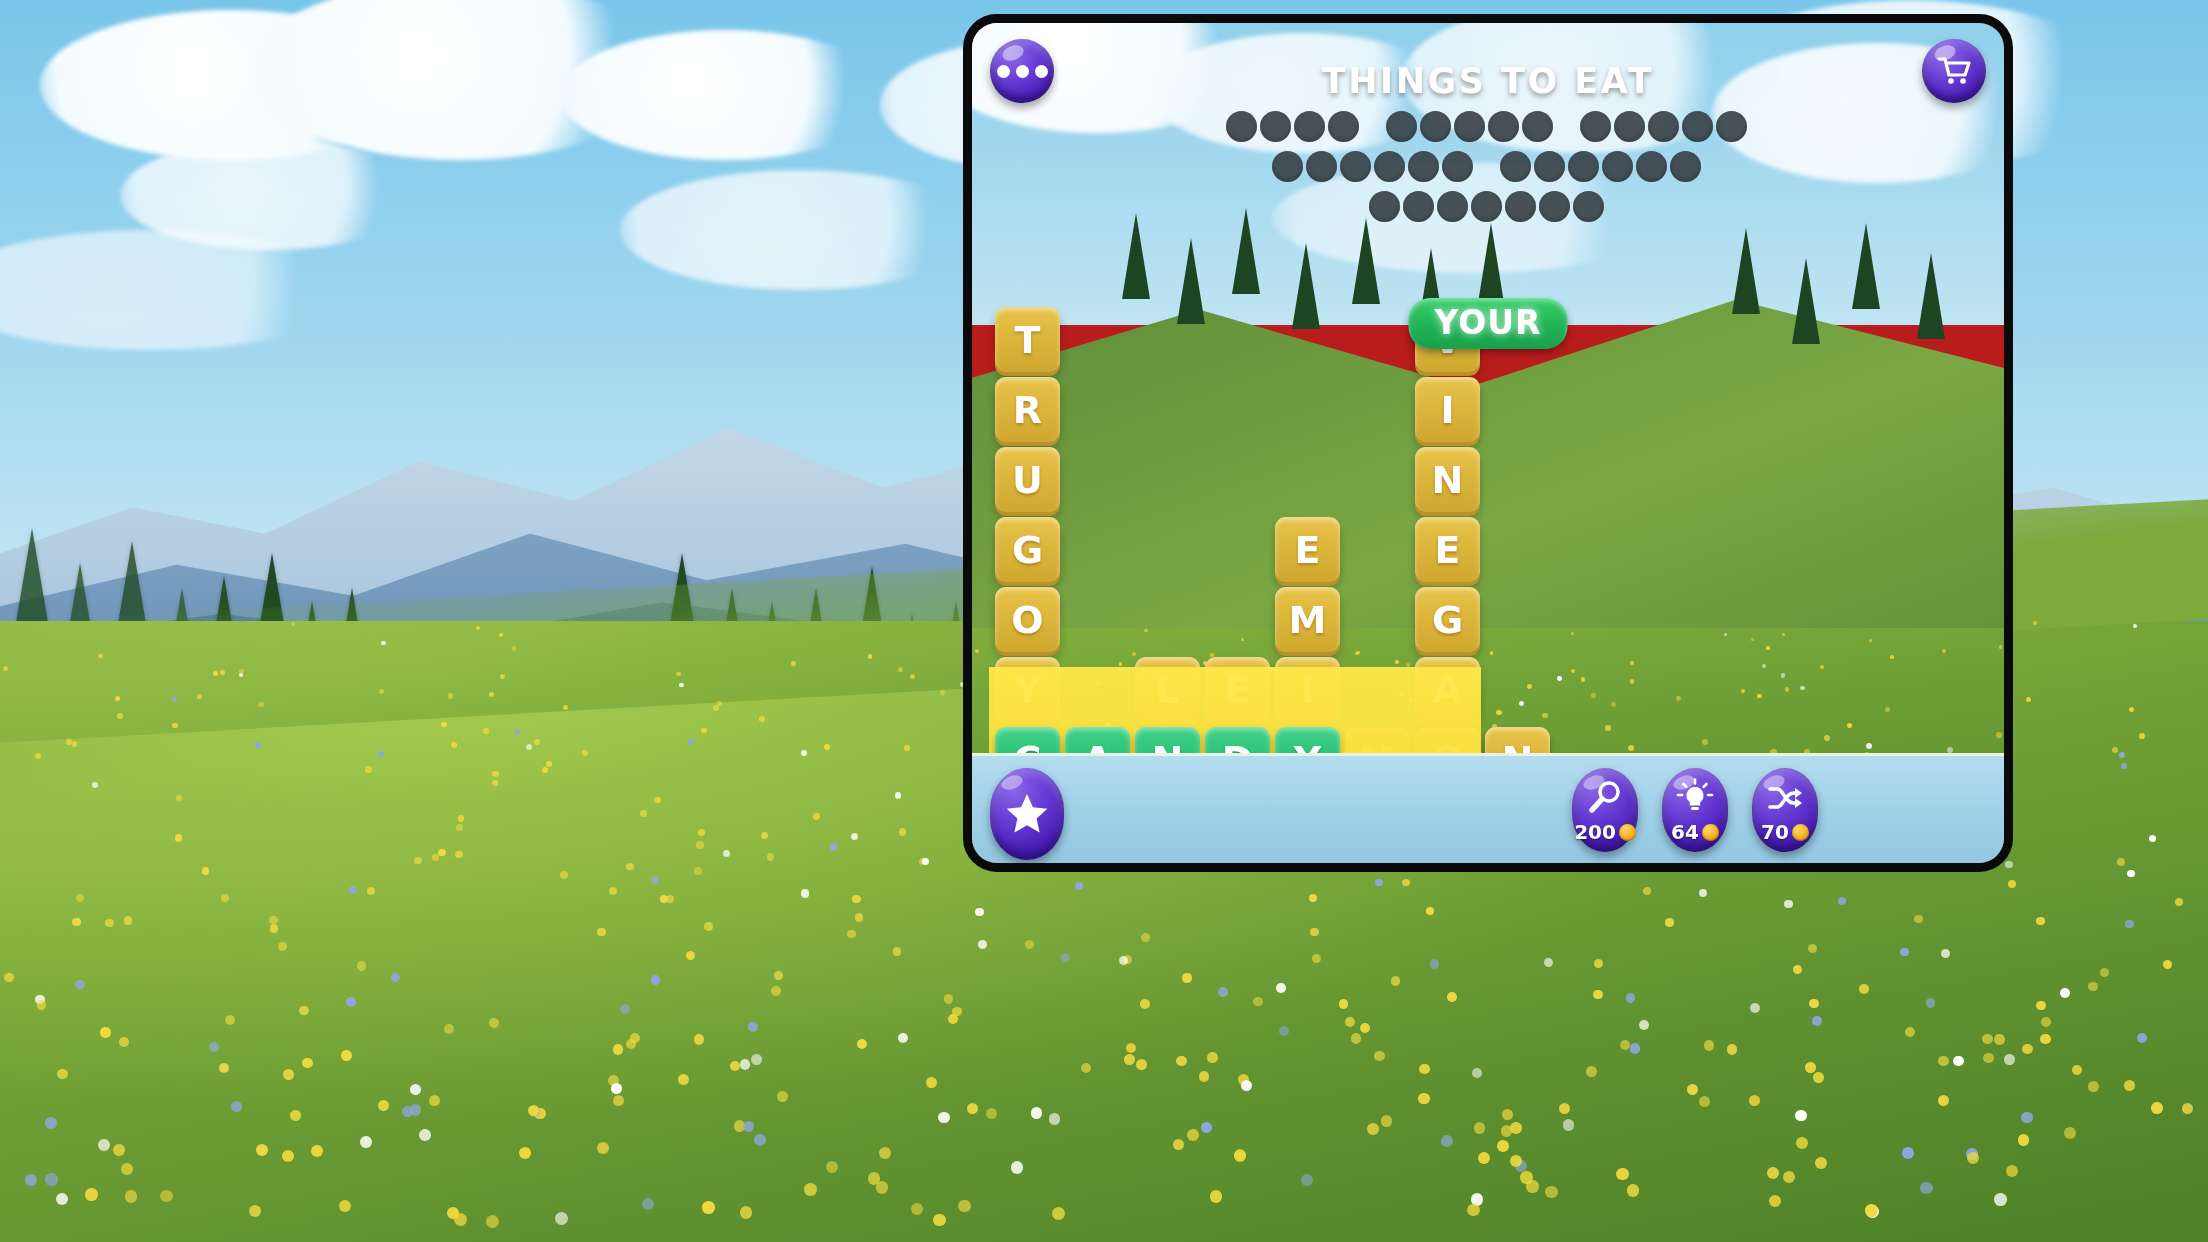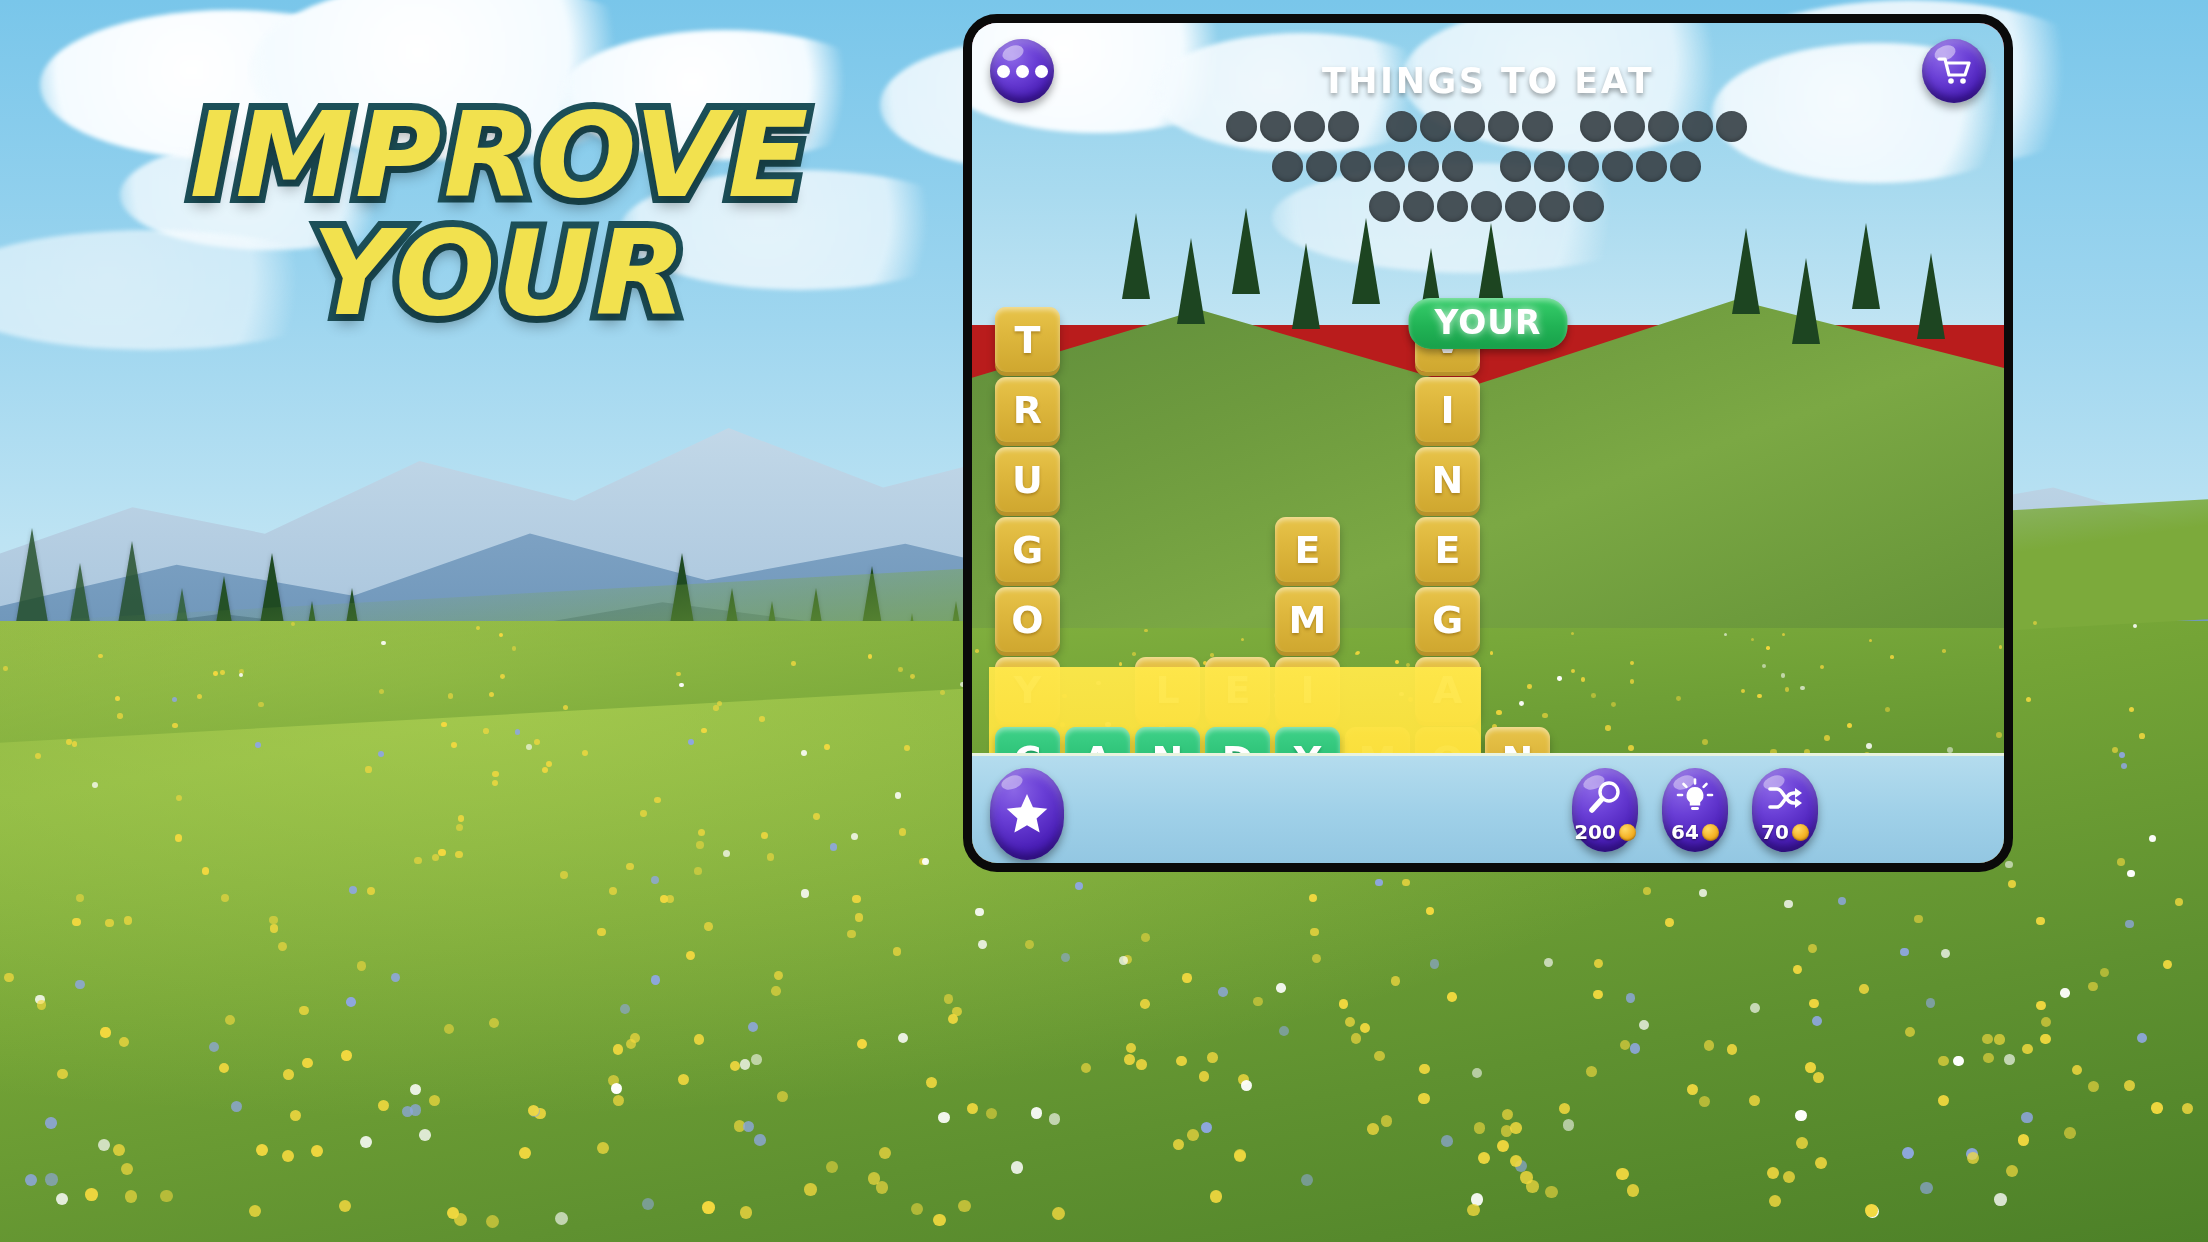--- a/index.html
+++ b/index.html
@@ -689,21 +689,20 @@
       <div class="flower" style="width: 11.7464px; height: 11.7464px; left: 91.3761%; top: 82.6279%; background: rgb(243, 217, 63); opacity: 0.95;"></div>
       <div class="flower" style="width: 5.14706px; height: 5.14706px; left: 7.8002%; top: 12.2353%; background: rgb(142, 167, 222); opacity: 0.87;"></div>
       <div class="flower" style="width: 5.98504px; height: 5.98504px; left: 95.9831%; top: 21.1738%; background: rgb(142, 167, 222); opacity: 0.95;"></div>
       <div class="flower" style="width: 11.3813px; height: 11.3813px; left: 13.1343%; top: 78.7337%; background: rgb(243, 217, 63); opacity: 0.85;"></div>
       <div class="flower" style="width: 11.7412px; height: 11.7412px; left: 34.1697%; top: 82.5733%; background: rgb(142, 167, 222); opacity: 0.79;"></div>
       <div class="flower" style="width: 10.3689px; height: 10.3689px; left: 50.9983%; top: 67.9346%; background: rgb(243, 217, 63); opacity: 0.84;"></div>
     </div>
 </div>
 
 <div id="headline">
-  <div class="ln ln1">IMPROVE YOUR</div>
 </div>
 
 <div id="game">
 
   <div id="game-bg">
     <div class="g-sky"></div>
     <div class="cloud" style="left:-40px;top:-30px;width:330px;height:140px;"></div>
     <div class="cloud" style="left:180px;top:10px;width:300px;height:120px;opacity:.85;"></div>
     <div class="cloud" style="left:430px;top:-20px;width:360px;height:150px;opacity:.8;"></div>
     <div class="cloud" style="left:740px;top:20px;width:330px;height:140px;opacity:.9;"></div>

